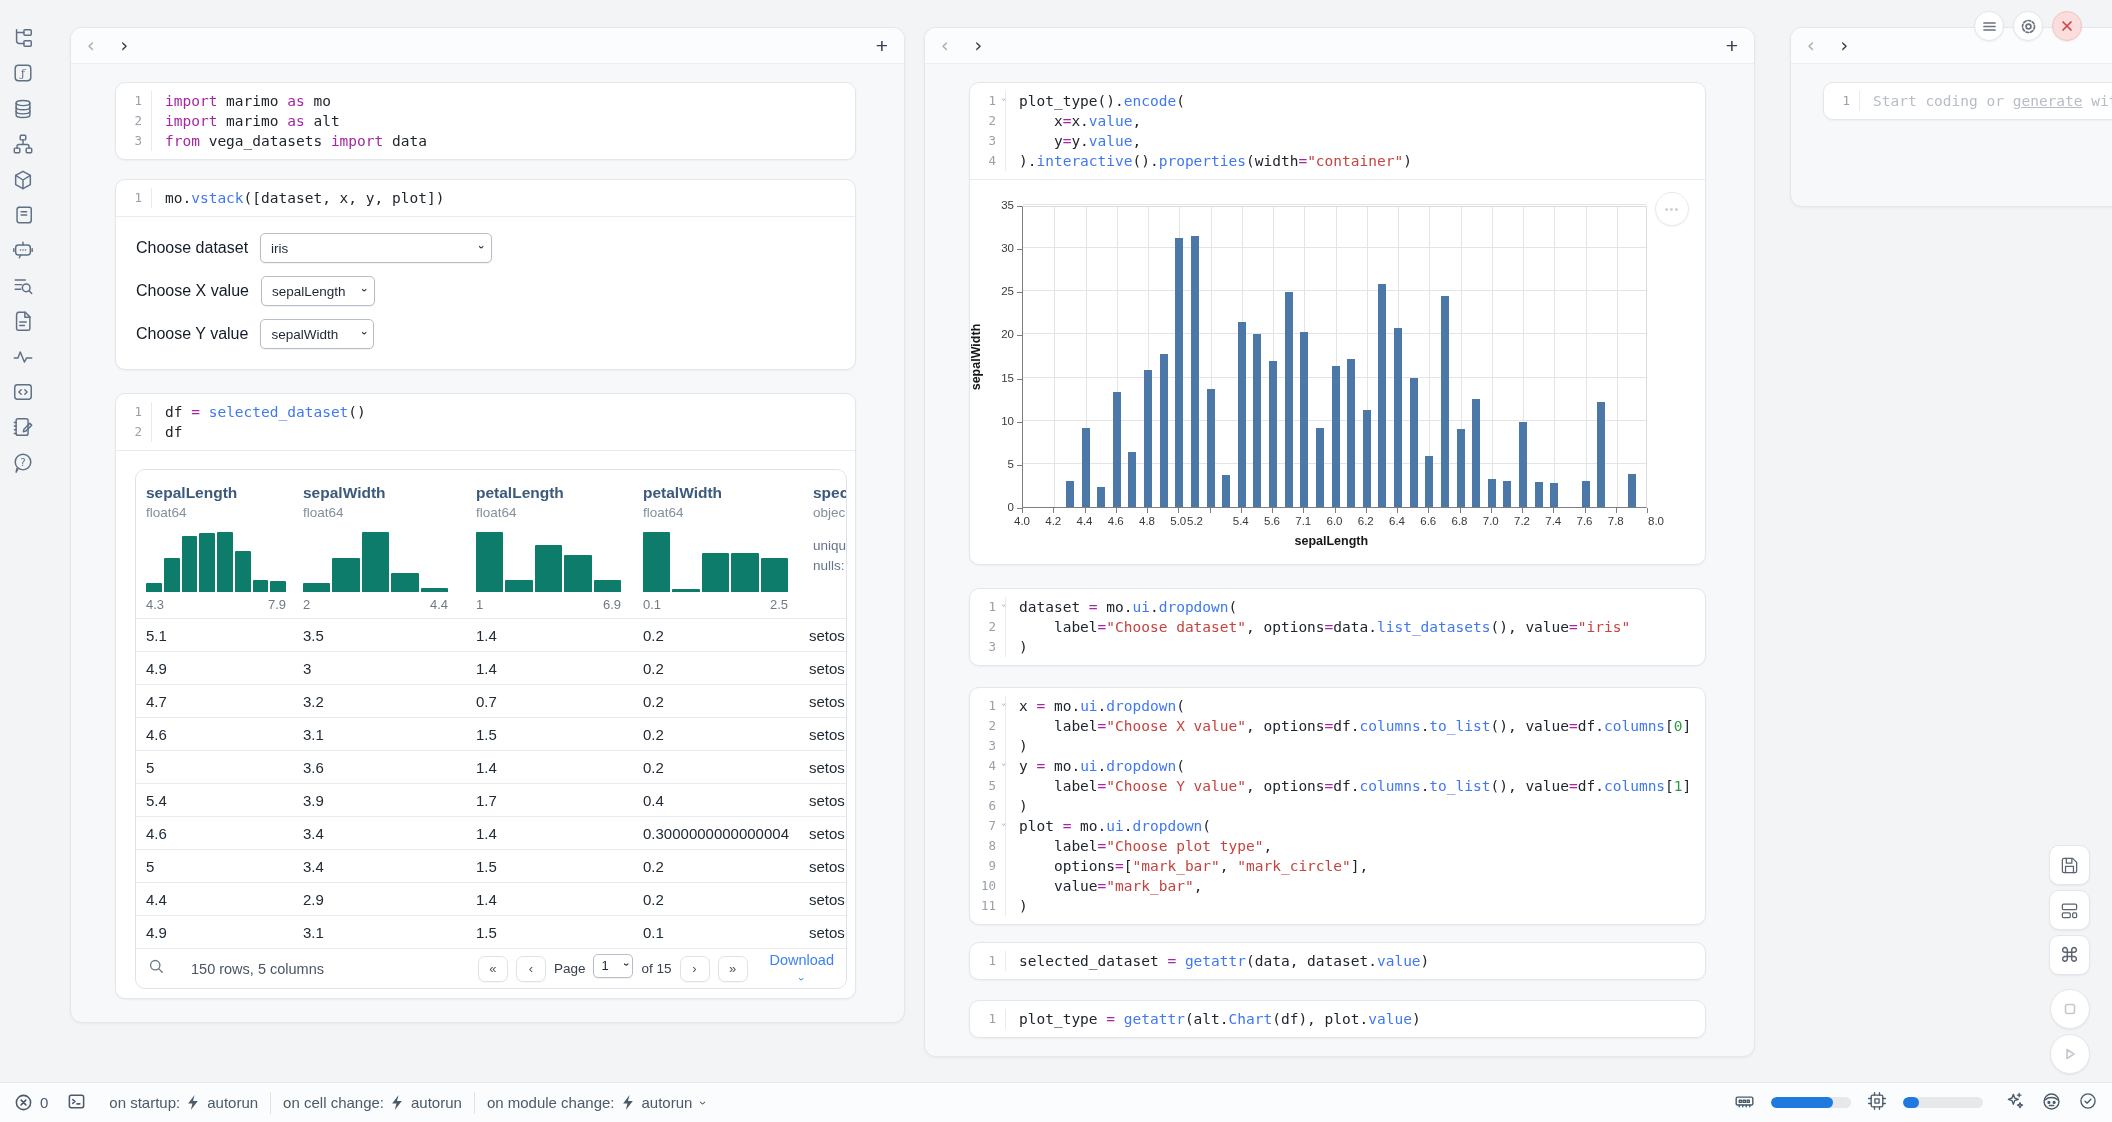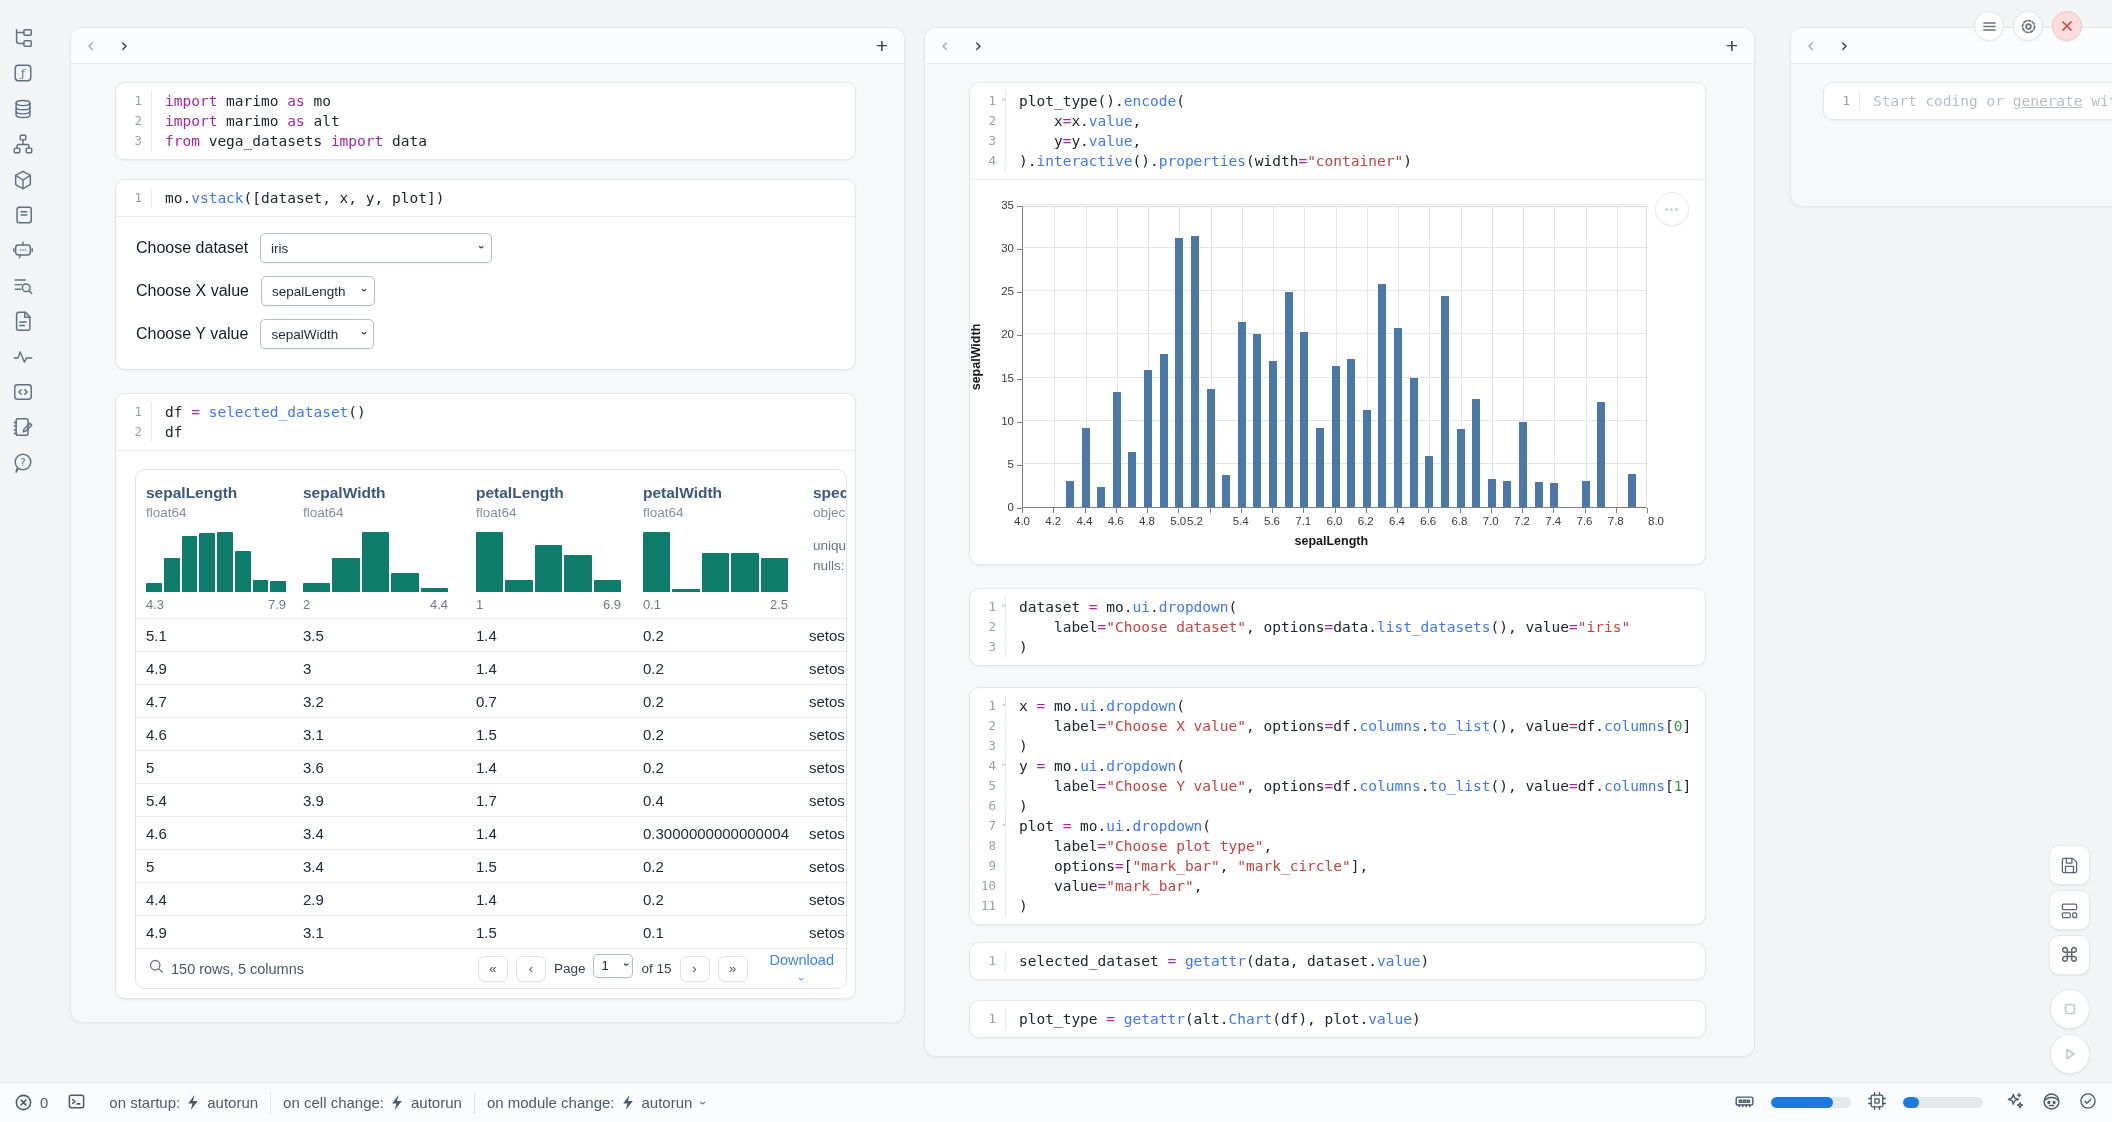--- a/index.html
+++ b/index.html
@@ -40,21 +40,21 @@
   .thead{display:flex;}
   .th{padding:14px 0 6px 10px;}
   .th-name{font-size:15.5px;font-weight:700;color:#3c5a7c;}
   .th-dtype{font-size:13.5px;color:#82909e;margin-top:3px;}
   .hist{display:flex;align-items:flex-end;gap:2px;height:62px;margin-top:10px;}
   .hist i{flex:1;background:var(--hist);border-radius:1px 1px 0 0;display:block;}
   .hrange{display:flex;justify-content:space-between;font-size:13px;color:#6f7a87;margin-top:5px;}
   .th-info{font-size:13.5px;color:#64748b;margin-top:16px;line-height:20px;}
   .tr{display:flex;border-top:1px solid #e9ebef;height:33px;align-items:center;}
   .td{font-size:15px;color:#212b36;padding-left:10px;white-space:nowrap;overflow:hidden;}
-  .tfoot{border-top:1px solid #e9ebef;height:40px;display:flex;align-items:center;padding:0 12px 0 12px;gap:6px;}
+  .tfoot{border-top:1px solid #e9ebef;height:40px;display:flex;align-items:center;padding:0 12px 0 12px;gap:26px;}
   .tf-sum{font-size:14.5px;color:#4a5564;}
   .pager{margin-left:auto;display:flex;align-items:center;gap:8px;}
   .pg-btn{width:30px;height:26px;border:1px solid #dfe3e8;border-radius:7px;background:#fff;box-shadow:0 1px 1px rgba(0,0,0,.04);
      display:flex;align-items:center;justify-content:center;font-size:13px;color:#4b5563;cursor:pointer;}
   .pg-lbl{font-size:13.5px;color:#37404c;}
   .pg-sel select{height:24px;font-size:13px;padding:0 18px 0 7px;}
   .pg-sel .car{top:5px;right:5px;font-size:10px;}
   .dl{margin-left:14px;font-size:14.5px;color:#3b82f6;cursor:pointer;display:flex;align-items:center;gap:5px;flex-direction:column;}
   .dl .car{transform:rotate(90deg);font-size:11px;display:inline-block;}
   

